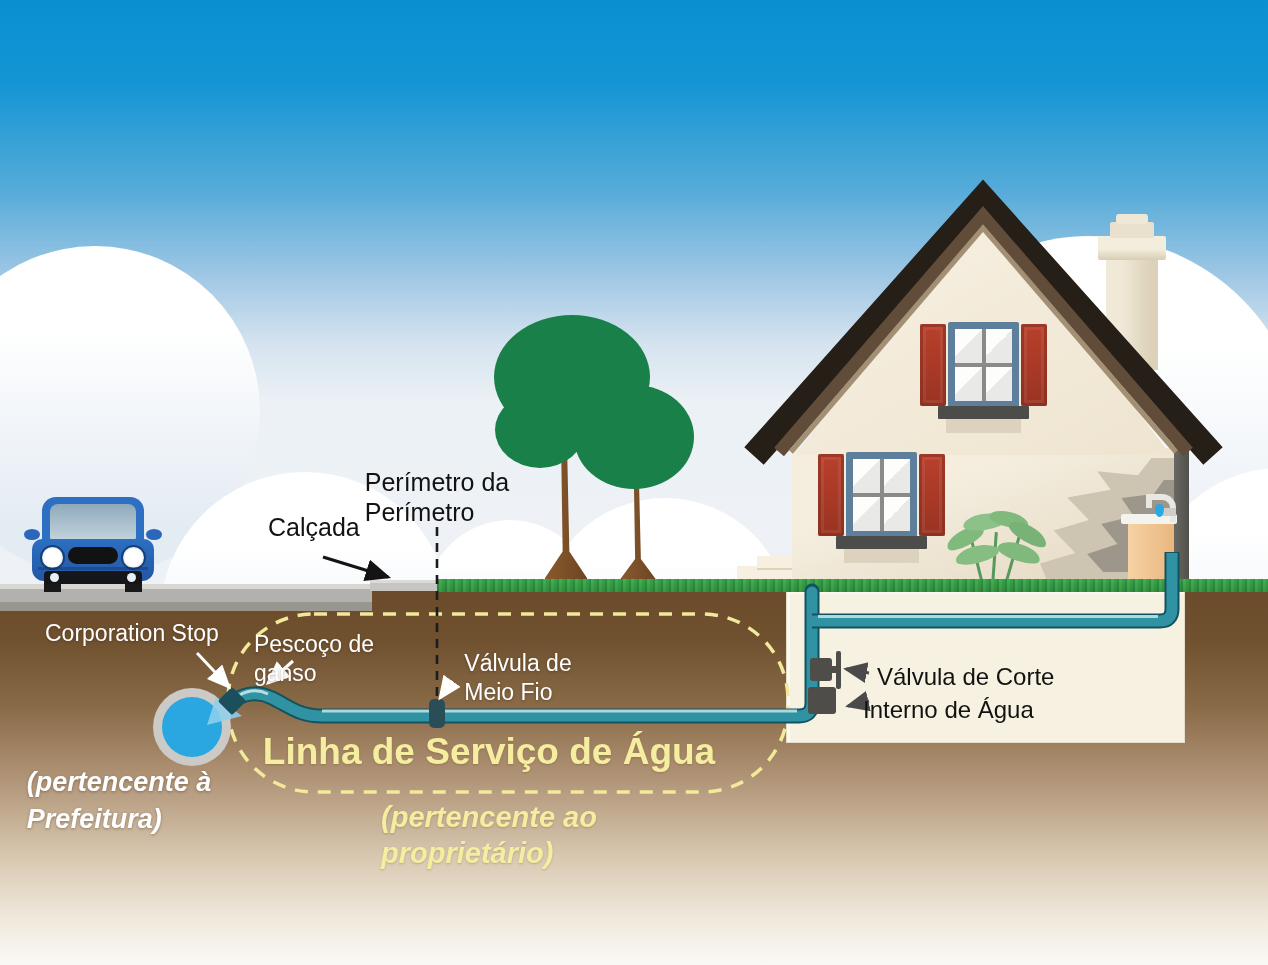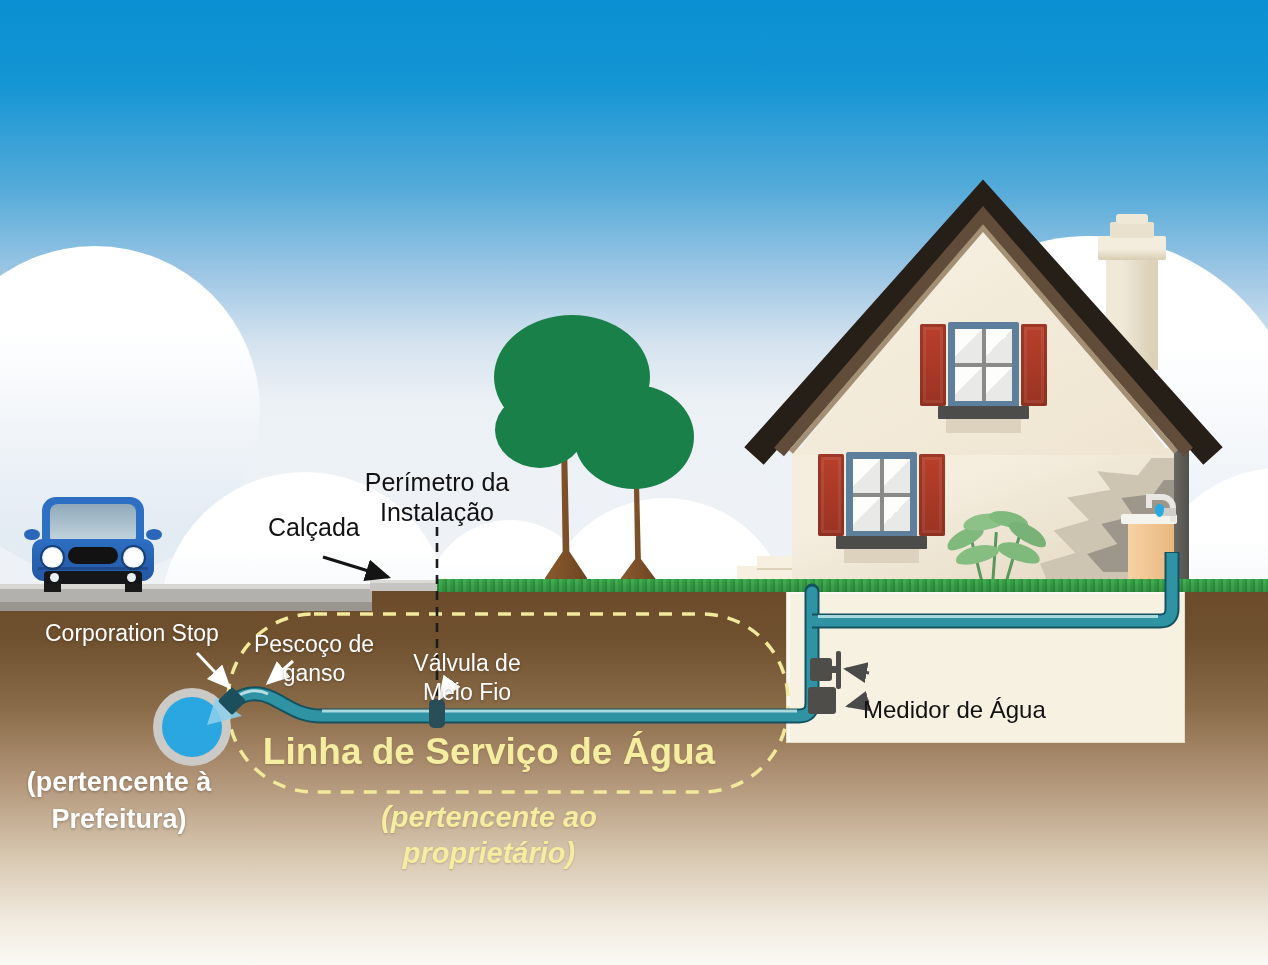--- a/index.html
+++ b/index.html
@@ -52,27 +52,27 @@
   .sill-shadow{position:absolute;left:26px;top:97px;width:75px;height:14px;background:#ddd2be;}
 
   .leaf{position:absolute;background:#7fb97c;border-radius:50% 50% 50% 50%/60% 60% 40% 40%;}
   .stem{position:absolute;width:3px;background:#58985c;}
 
   
   .lbl{position:absolute;white-space:nowrap;}
   .lbl .ln{display:block;}
   .white{color:#ffffff;font-size:23px;text-shadow:0 1px 3px rgba(40,25,10,.35);}
   .black{color:#121212;font-size:25px;}
-  .center{transform:translateX(-50%);text-align:center;}
+  .center{transform:translateX(-50%);text-align:left;}
   .yellow-title{color:#f5ed9f;font-size:37px;font-weight:bold;
                 text-shadow:0 1px 2px rgba(90,60,20,.25);}
   .yellow-sub{color:#f5ed9f;font-size:29px;font-weight:bold;font-style:italic;line-height:36px;
               text-shadow:0 1px 2px rgba(90,60,20,.25);}
   .cano .t{font-size:31px;font-weight:bold;line-height:36px;}
-  .cano .i{font-size:27px;font-weight:bold;line-height:37px;}
+  .cano .i{font-size:27px;font-weight:bold;font-style:italic;line-height:37px;}
   .sm{font-size:23px;line-height:29px;}
   .blk-ln{line-height:30px;}
   .bold{font-weight:bold;}
   svg.overlay{position:absolute;left:0;top:0;pointer-events:none;}
 </style>
 </head>
 <body>
 
 <div class="scene">
 
@@ -239,39 +239,40 @@
     <line x1="869" y1="701" x2="848" y2="706" stroke="#4a4a4a" stroke-width="3" marker-end="url(#ag)"></line>
   </svg>
 
   <div class="lbl white" style="left:45px;top:620px">Corporation Stop</div>
 
   <div class="lbl white center" style="left:314px;top:630px">
     <span class="ln sm">Pescoço de</span>
     <span class="ln sm">ganso</span>
   </div>
 
-  <div class="lbl white center" style="left:467px;top:649px">
+  <div class="lbl white center" style="left:518px;top:649px">
     <span class="ln sm">Válvula de</span>
     <span class="ln sm">Meio Fio</span>
   </div>
 
   <div class="lbl black center" style="left:437px;top:467px">
     <span class="ln blk-ln">Perímetro da</span>
-    <span class="ln blk-ln">Instalação</span>
+    <span class="ln blk-ln">Perímetro</span>
   </div>
 
   <div class="lbl black" style="left:268px;top:513px">Calçada</div>
 
   <div class="lbl yellow-title center" style="left:489px;top:731px">Linha de Serviço de Água</div>
 
   <div class="lbl yellow-sub center" style="left:489px;top:799px">
     <span class="ln">(pertencente ao</span>
     <span class="ln">proprietário)</span>
   </div>
 
   <div class="lbl white center cano" style="left:119px;top:764px">
     <span class="ln i">(pertencente à</span>
     <span class="ln i">Prefeitura)</span>
   </div>
 
-  <div class="lbl black" style="left:863px;top:696px;font-size:24px">Medidor de Água</div>
+  <div class="lbl black" style="left:877px;top:663px;font-size:24px">Válvula de Corte</div>
+  <div class="lbl black" style="left:863px;top:696px;font-size:24px">Interno de Água</div>
 
 </div>
 
 </body></html>

